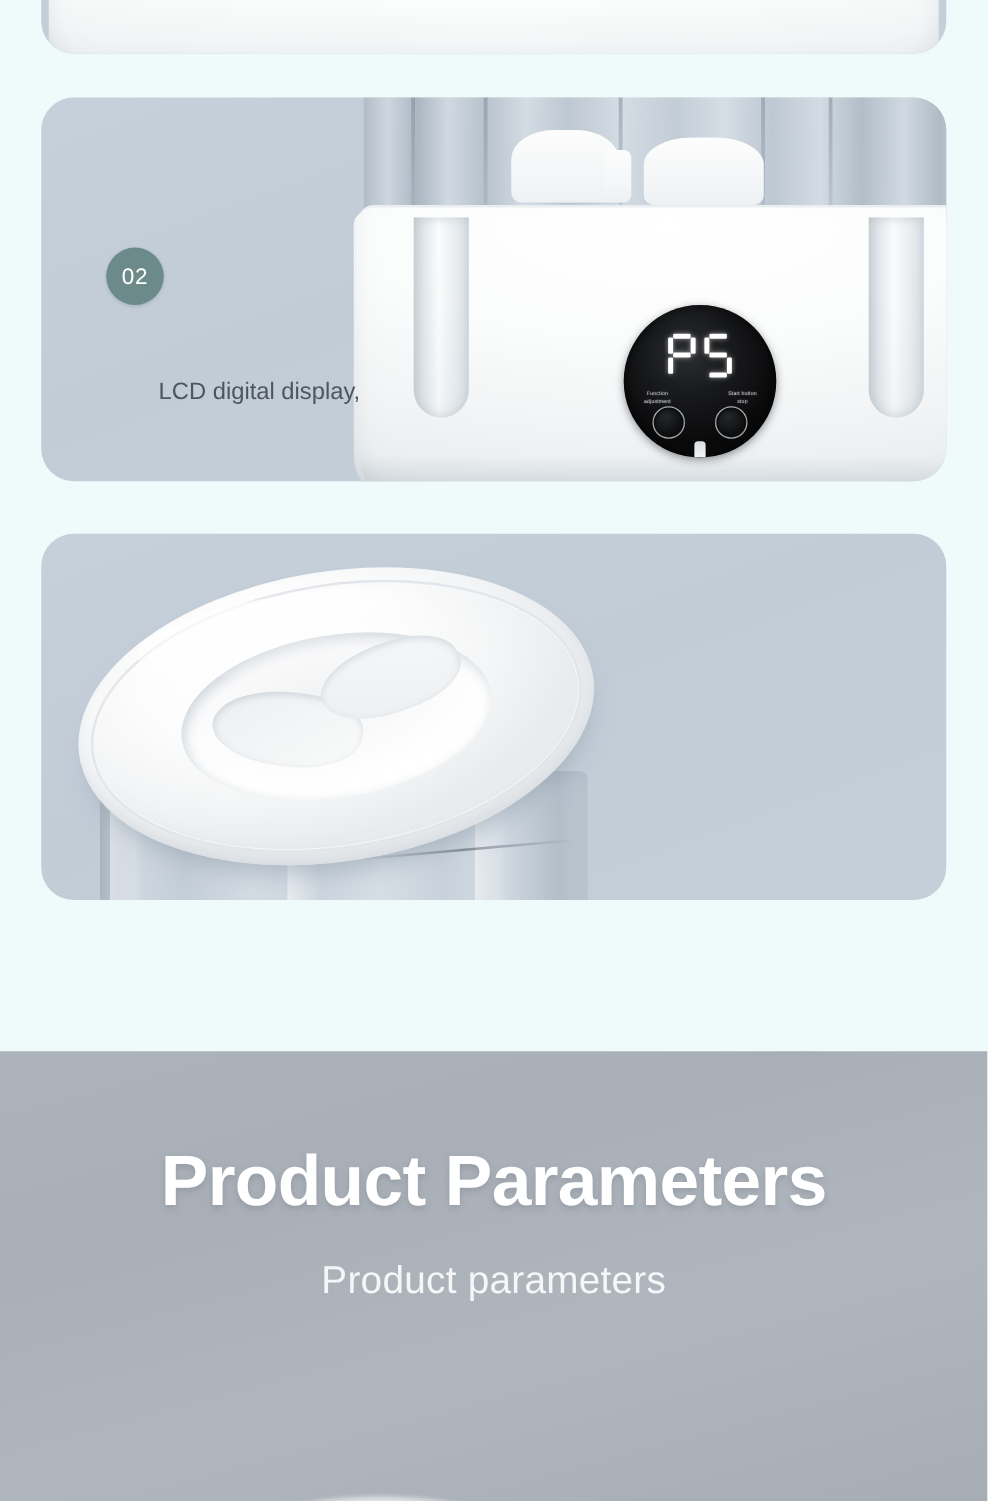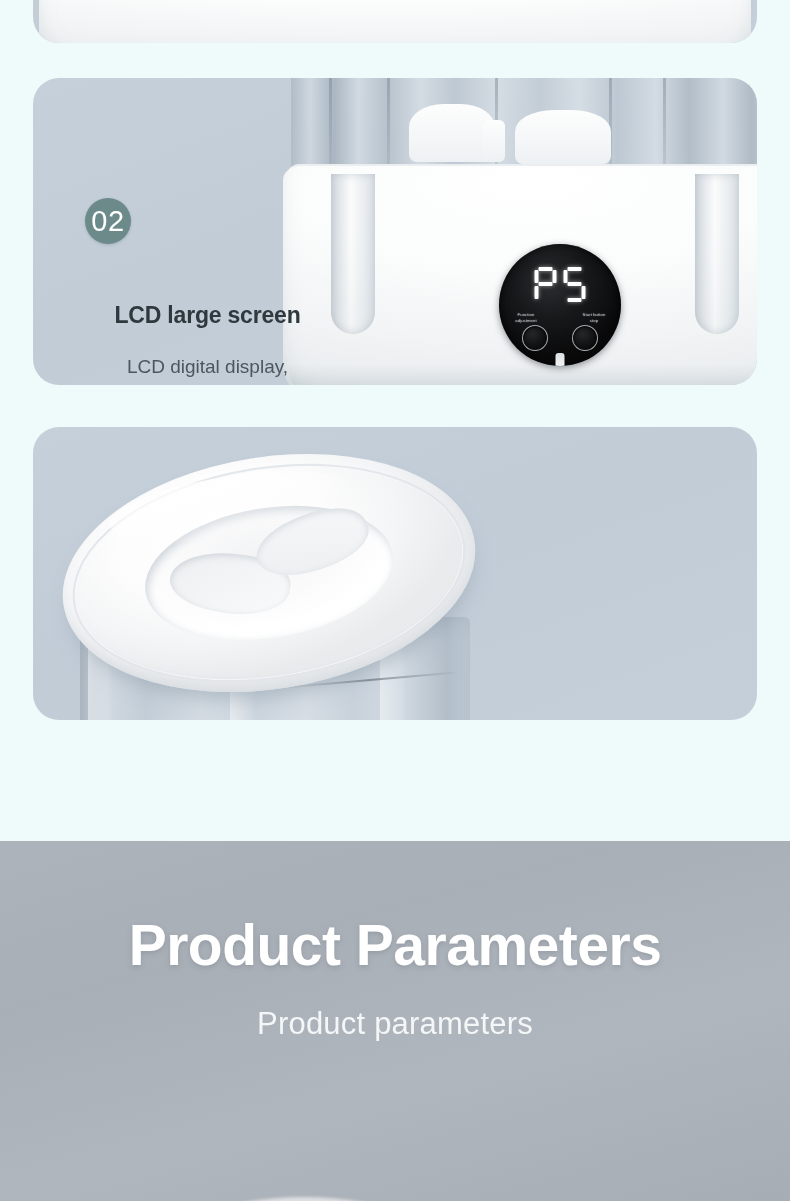--- a/index.html
+++ b/index.html
@@ -27,21 +27,21 @@
 
   .card-02 { left:33px; top:78px;  width:724px; height:307px; }
   .card-03 { left:33px; top:427px; width:724px; height:293px; }
 
   
   .txtblock { position:absolute; z-index:9; }
   .badge {
     width:46px; height:46px; border-radius:50%;
     background:#6d8a8a;
     color:#ffffff;
-    font-size:29px;
+    font-size:18px;
     font-weight:400;
     display:flex; align-items:center; justify-content:center;
     letter-spacing:.5px;
     box-shadow:0 1px 3px rgba(60,75,85,.22);
   }
   .headline {
     font-size:23px;
     font-weight:bold;
     color:#2f383d;
     line-height:1.28;
@@ -344,21 +344,20 @@
           <div class="pbtn"></div>
         </div>
 
         <div class="panel-notch"></div>
       </div>
     </div>
 
     <div class="txtblock t02">
       <div class="badge">02</div>
       <div class="headline">
-        <div>LCD large screen</div>
       </div>
       <div class="subline">
         <div>LCD digital display,</div>
 
       </div>
     </div>
   </div>
 
   <div class="card card-03">
     <div class="lidart">

